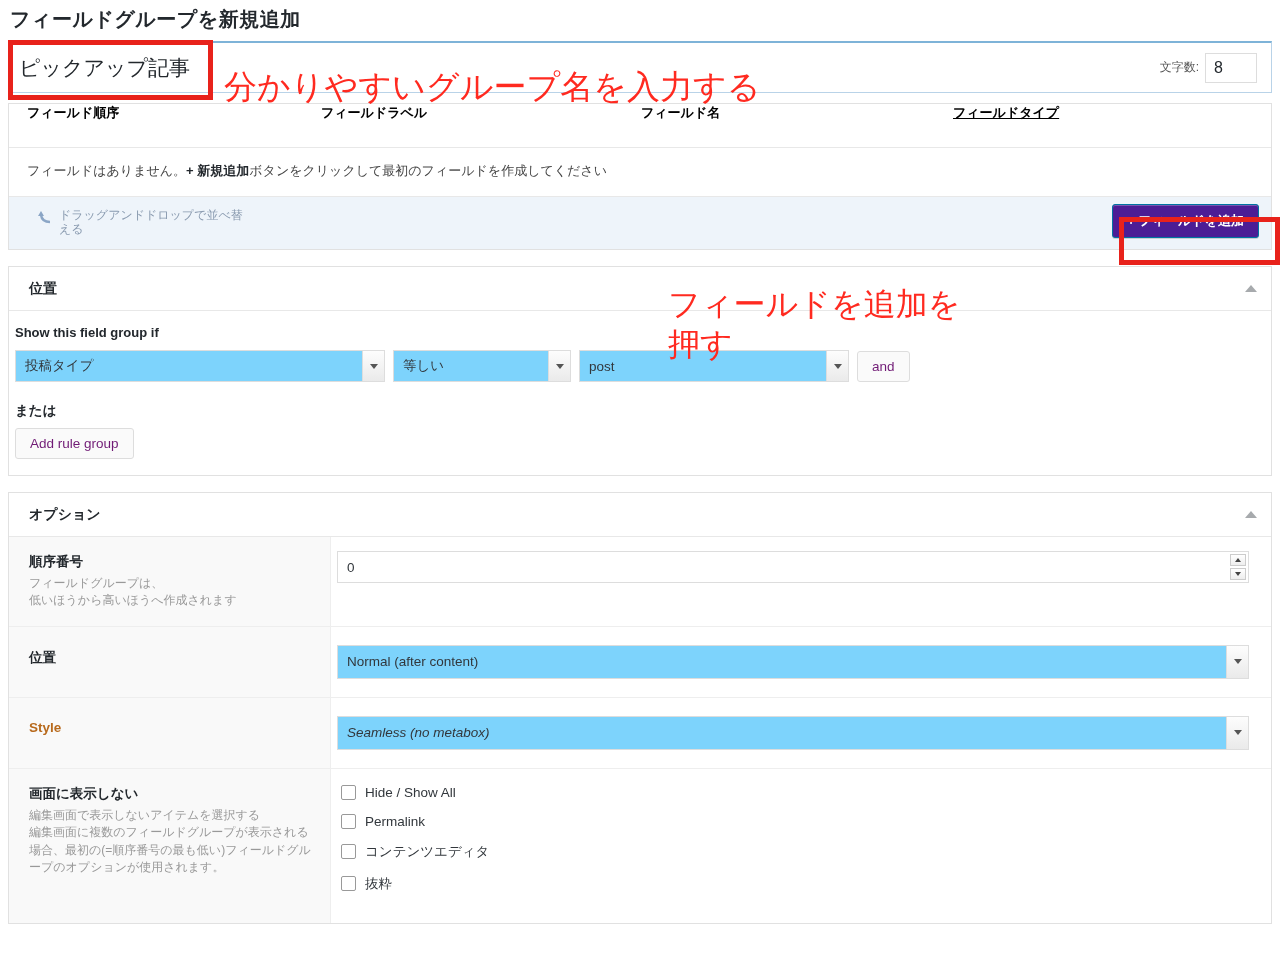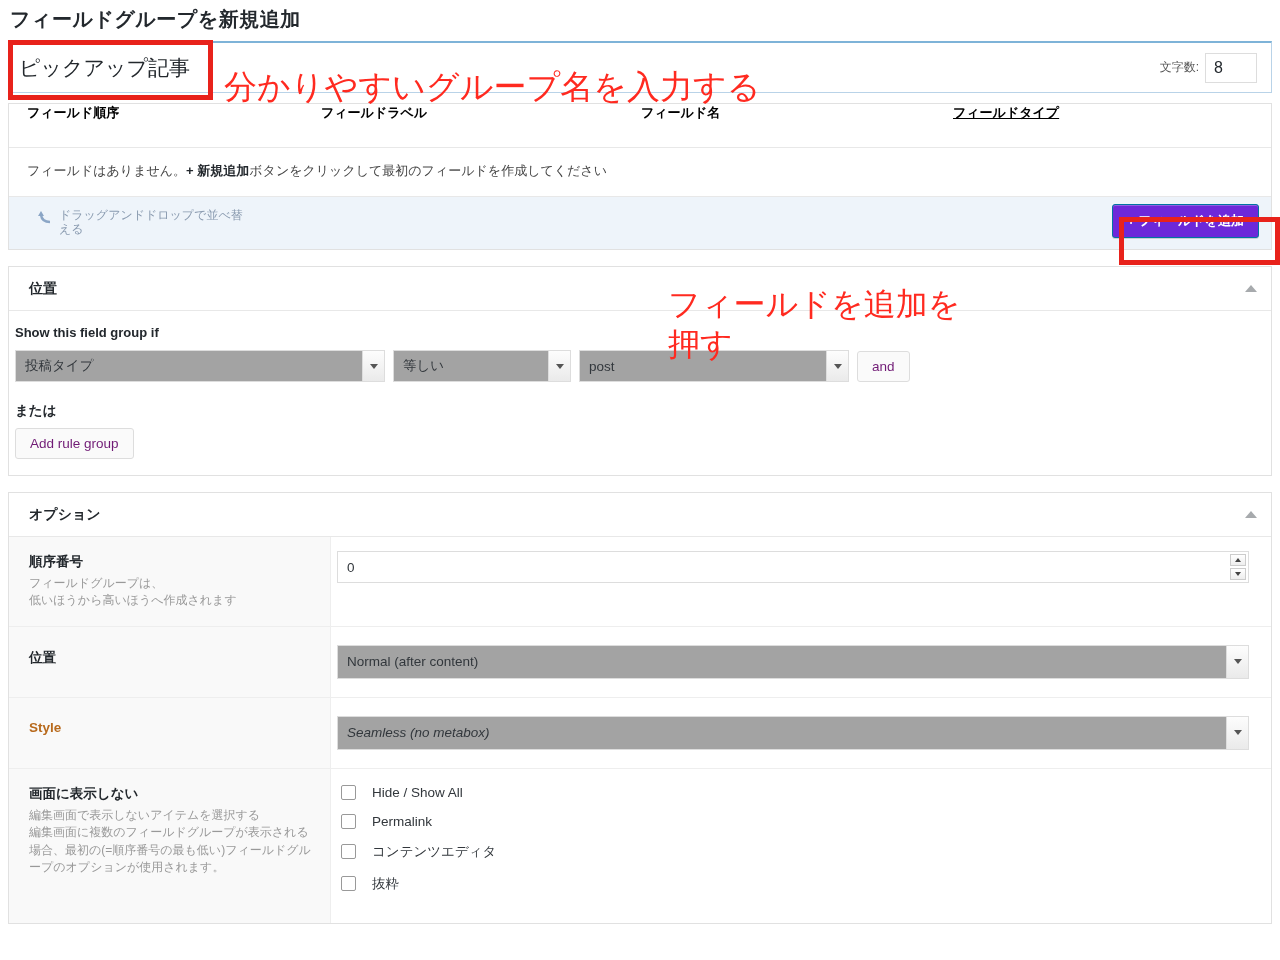--- a/index.html
+++ b/index.html
@@ -118,21 +118,21 @@
     display:flex; align-items:flex-start; gap:4px;
     color:#8a9bb0;
     font-size:12px;
     line-height:1.15;
     width:210px;
   }
   .dd-hint svg { flex:none; margin-top:-2px; }
   .btn-blue {
     position:absolute;
     right:12px; top:7px;
-    background:#6d28d9;
+    background:#4c1d95;
     border:1px solid #0074a2;
     border-radius:3px;
     color:#fff;
     font-size:13px;
     font-weight:bold;
     padding:7px 14px;
     box-shadow:inset 0 1px 0 rgba(255,255,255,.25), 0 1px 0 rgba(0,0,0,.15);
     cursor:pointer;
     font-family:"Liberation Sans", sans-serif;
   }
@@ -172,21 +172,21 @@
   }
   .mb-label .ttl { font-weight:bold; font-size:13.5px; color:#23282d; margin-bottom:4px; }
   .mb-label .ttl.orange { color:#b86a1d; }
   .mb-label .desc { font-size:12px; color:#999; line-height:1.45; }
   .mb-body { flex:1; padding:14px 22px 16px 6px; }
 
   
   .sel {
     -webkit-appearance:none; appearance:none;
     border:1px solid #ddd;
-    background:#a3a3a3;
+    background:#7dd3fc;
     height:32px;
     font-size:13.5px;
     font-family:"Liberation Sans", sans-serif;
     color:#32373c;
     padding:0 34px 0 9px;
     border-radius:0;
     position:relative;
     display:inline-flex;
     align-items:center;
     cursor:pointer;
@@ -250,21 +250,21 @@
     display:flex; align-items:center; justify-content:center;
   }
   .spin span::after{
     content:""; width:0;height:0;
     border-left:3px solid transparent;
     border-right:3px solid transparent;
   }
   .spin .up::after   { border-bottom:4px solid #444; }
   .spin .down::after { border-top:4px solid #444; }
 
-  .chk-row { display:flex; align-items:center; gap:16px; margin-bottom:14px; font-size:13.5px; color:#32373c; }
+  .chk-row { display:flex; align-items:center; gap:9px; margin-bottom:14px; font-size:13.5px; color:#32373c; }
   .chk {
     width:15px; height:15px;
     border:1px solid #999;
     background:#fff;
     border-radius:2px;
     flex:none;
     cursor:pointer;
   }
 </style>
 </head>

